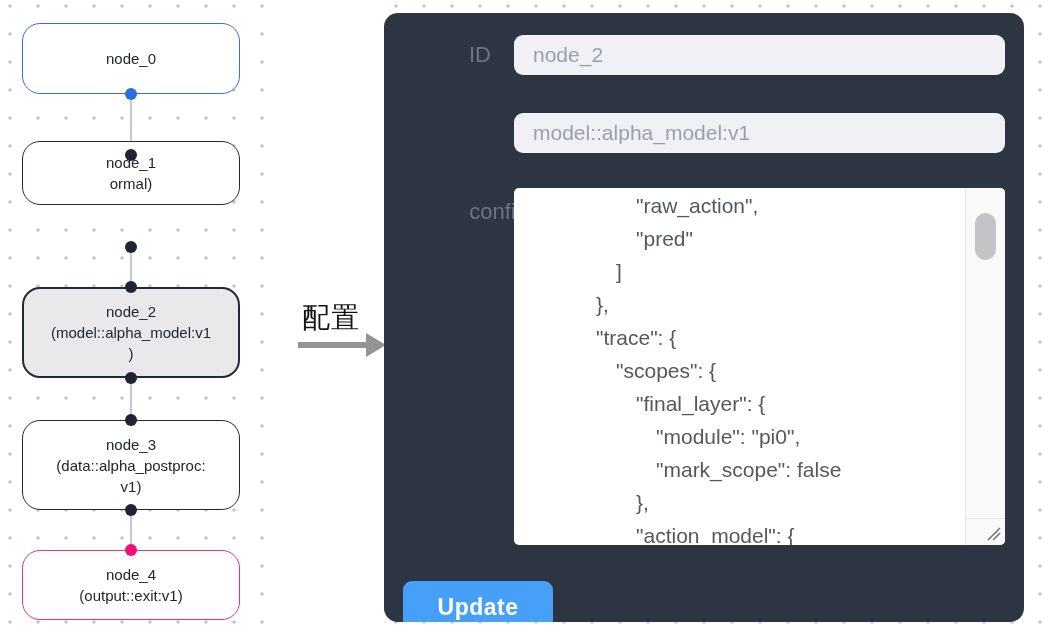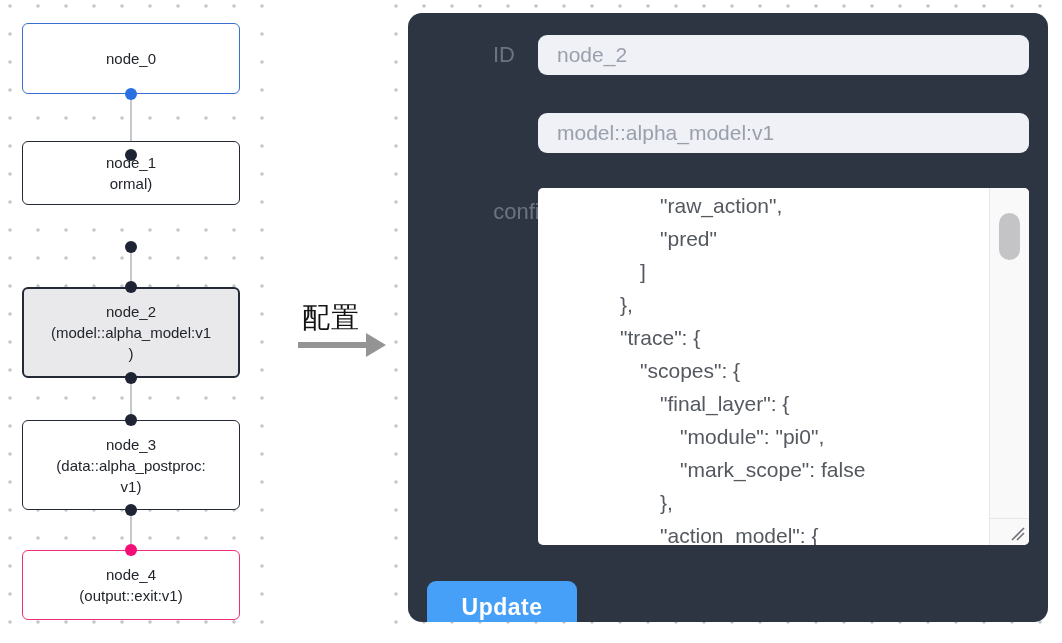--- a/index.html
+++ b/index.html
@@ -24,21 +24,21 @@
   .dots-left  { left: 0;   top: 0; width: 274px;  height: 643px; }
   .dots-right { left: 386px; top: 0; width: 676px; height: 630px; }
 
   
   .flow-node {
     position: absolute;
     left: 22px;
     width: 218px;
     background: #ffffff;
     border: 1.6px solid var(--node-border-dark, #232a36);
-    border-radius: 6px;
+    border-radius: 18px;
     display: flex;
     flex-direction: column;
     align-items: center;
     justify-content: center;
     text-align: center;
     color: var(--node-text, #22262c);
     font-size: 15px;
     line-height: 21px;
   }
   .flow-node.input    { border-color: var(--node-border-blue, #3a6ed0); }
@@ -88,21 +88,21 @@
     width: 0;
     height: 0;
     border-top: 12px solid transparent;
     border-bottom: 12px solid transparent;
     border-left: 20px solid var(--arrow-gray, #949494);
   }
 
   
   .config-panel {
     position: absolute;
-    left: 408px;
+    left: 384px;
     top: 13px;
     width: 640px;
     height: 609px;
     background: var(--panel-bg, #2d3543);
     border-radius: 14px;
     overflow: hidden;
   }
   .field-label {
     position: absolute;
     left: 0;

